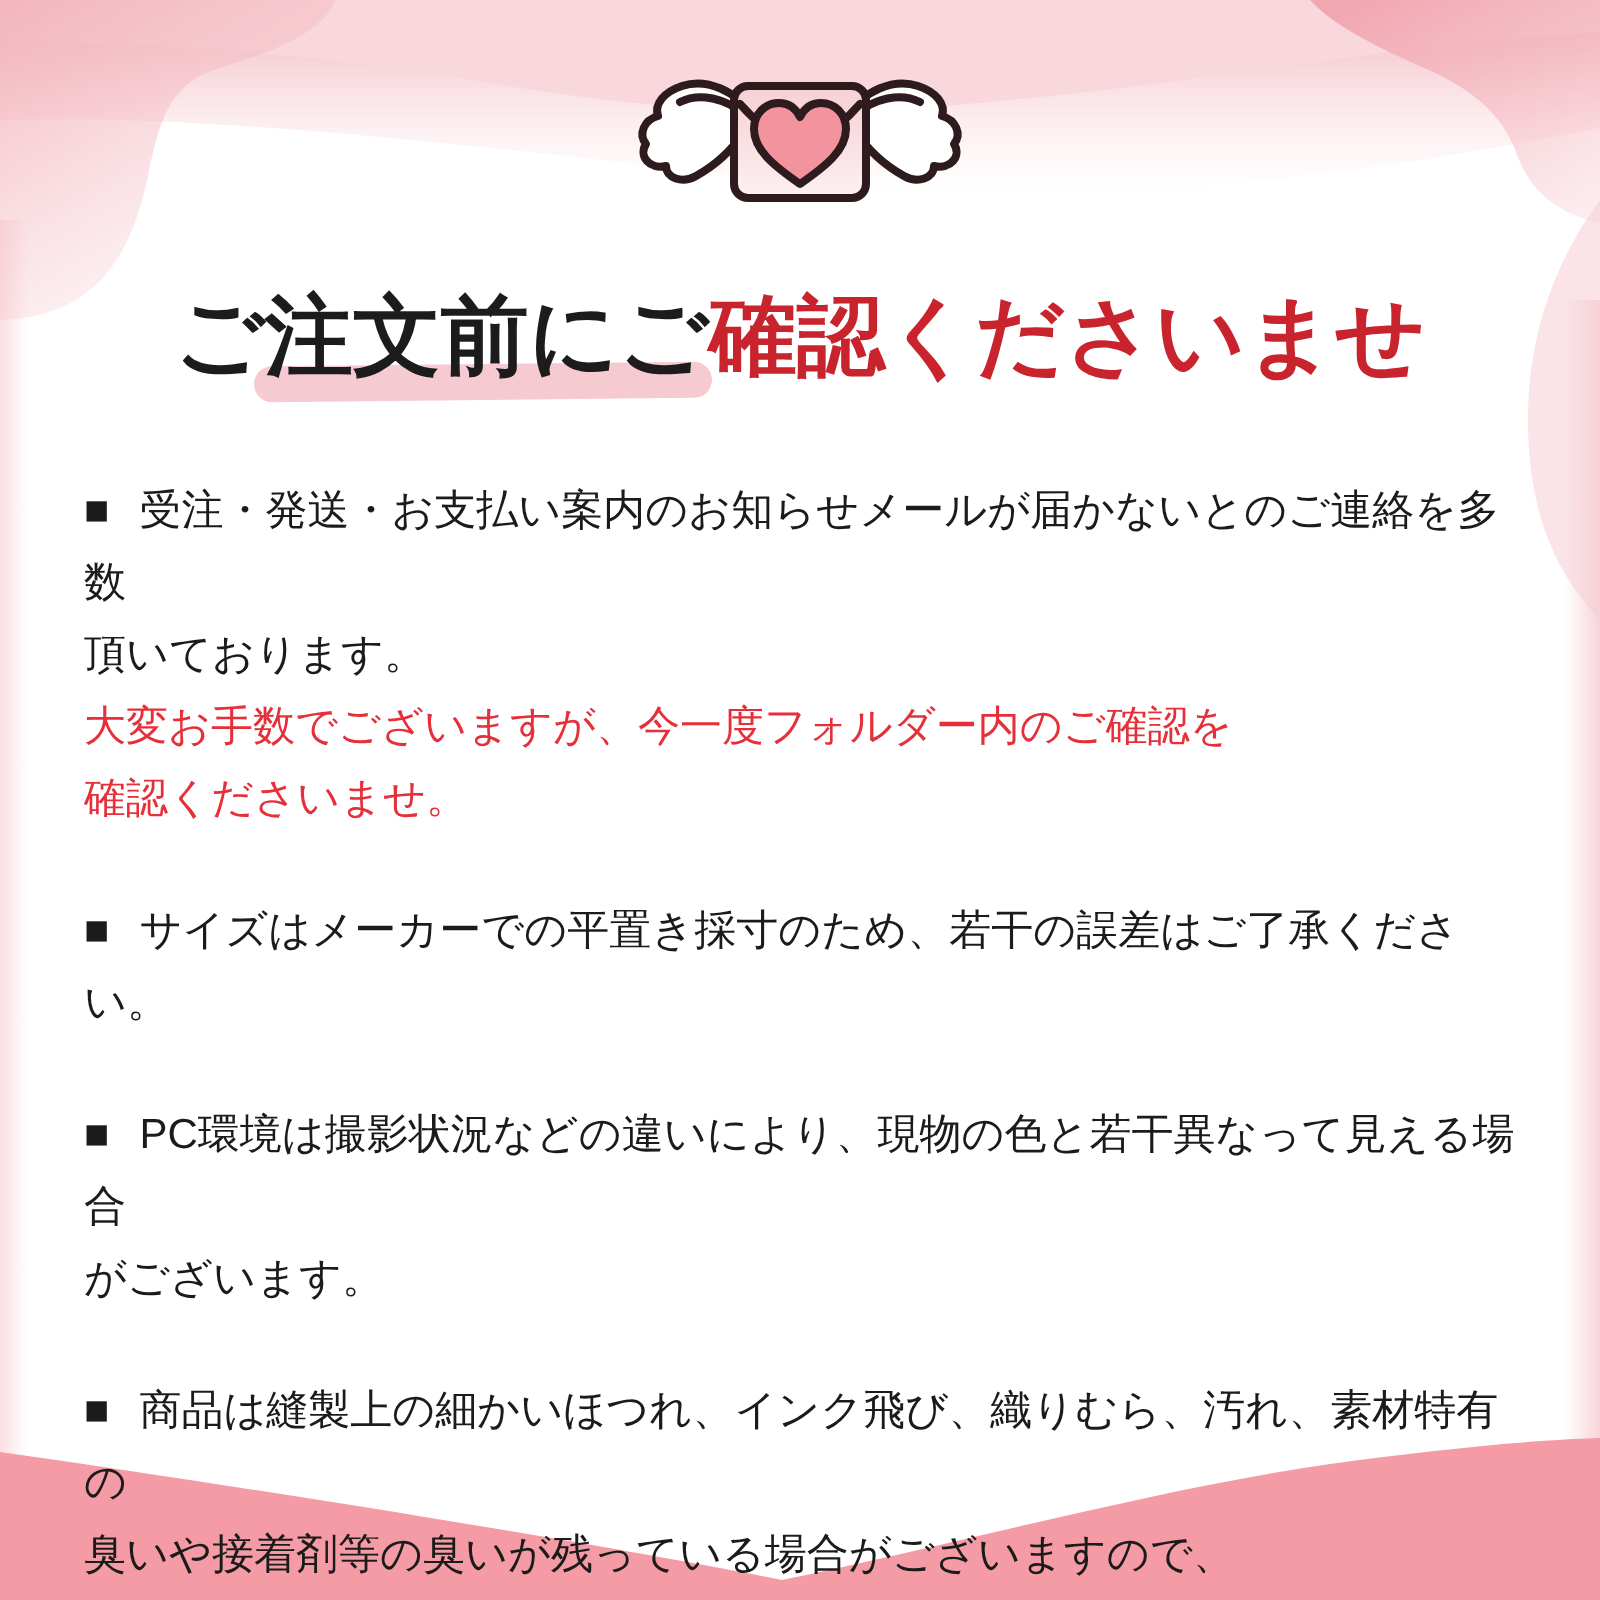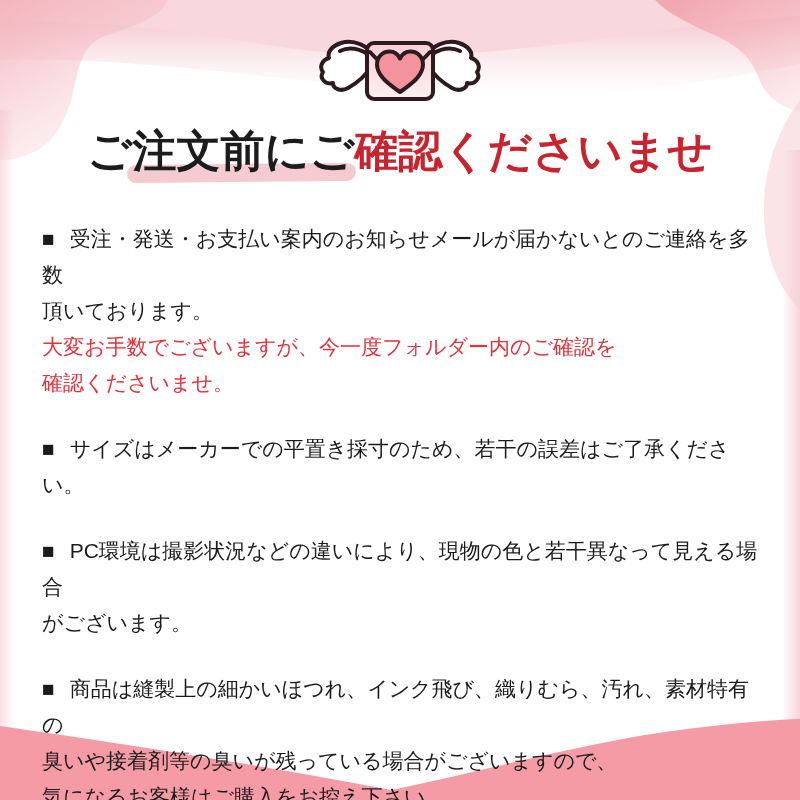--- a/index.html
+++ b/index.html
@@ -9,21 +9,21 @@
     background:#ffffff;
     font-family:"Liberation Sans","DejaVu Sans",sans-serif;
   }
   svg.bg { position:absolute; left:0; top:0; z-index:0; display:block; }
   .content { position:relative; z-index:1; }
 
   .icon-wrap { display:flex; justify-content:center; padding-top:30px; }
 
   .title {
     text-align:center;
-    margin-top:10px;
+    margin-top:27px;
     font-size:44px;
     font-weight:700;
     letter-spacing:0px;
     color:var(--title-text,#1c1c1c);
     position:relative; z-index:0;
     white-space:nowrap;
   }
   .title .accent { color:var(--title-accent,#c9242e); }
   .hl { position:relative; }
   .hl::after {

